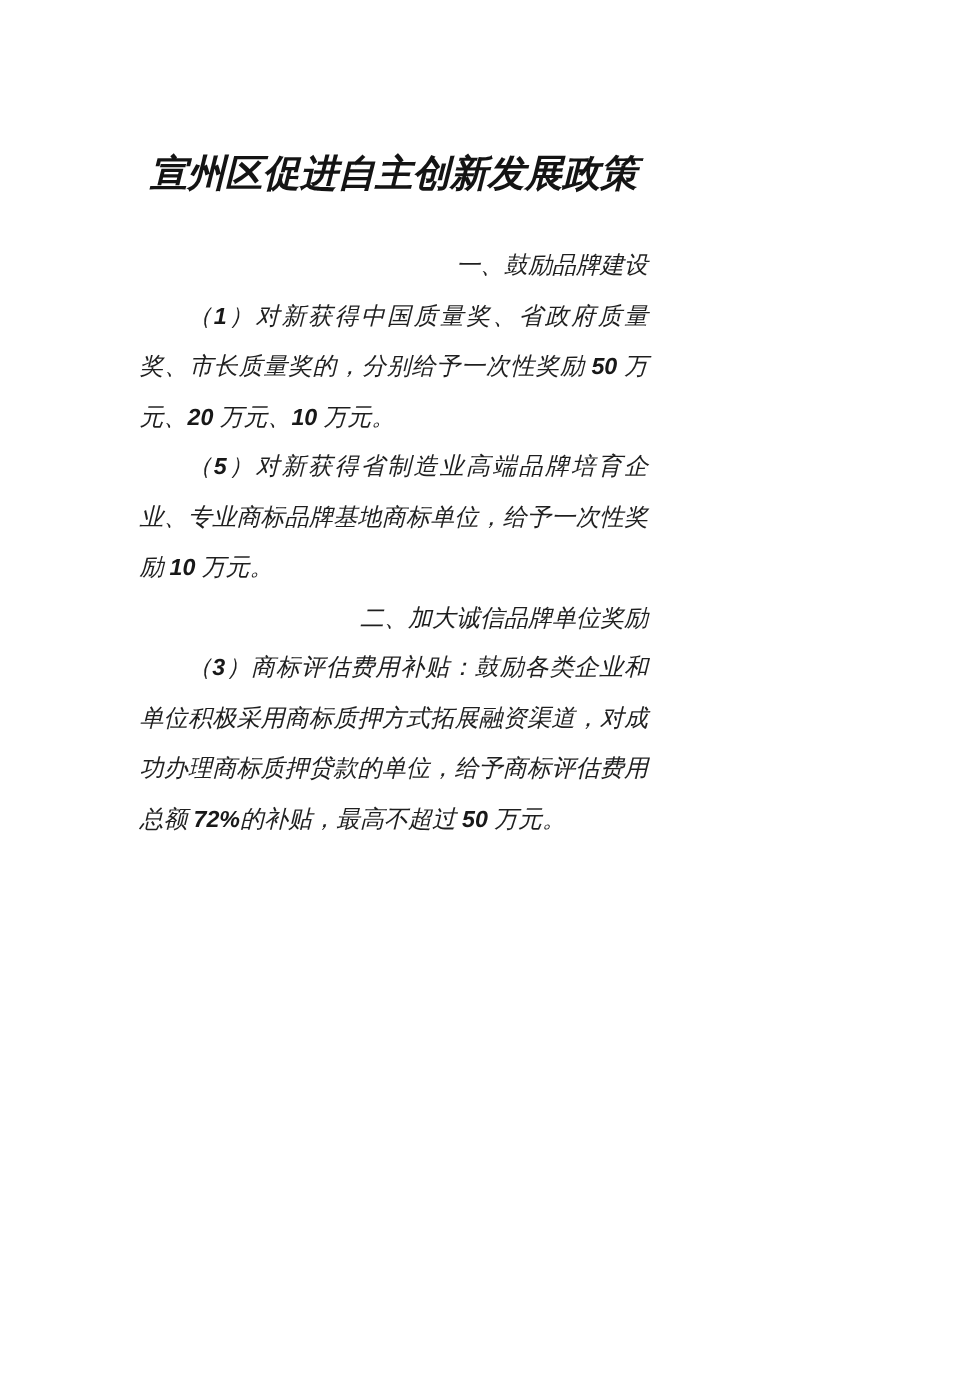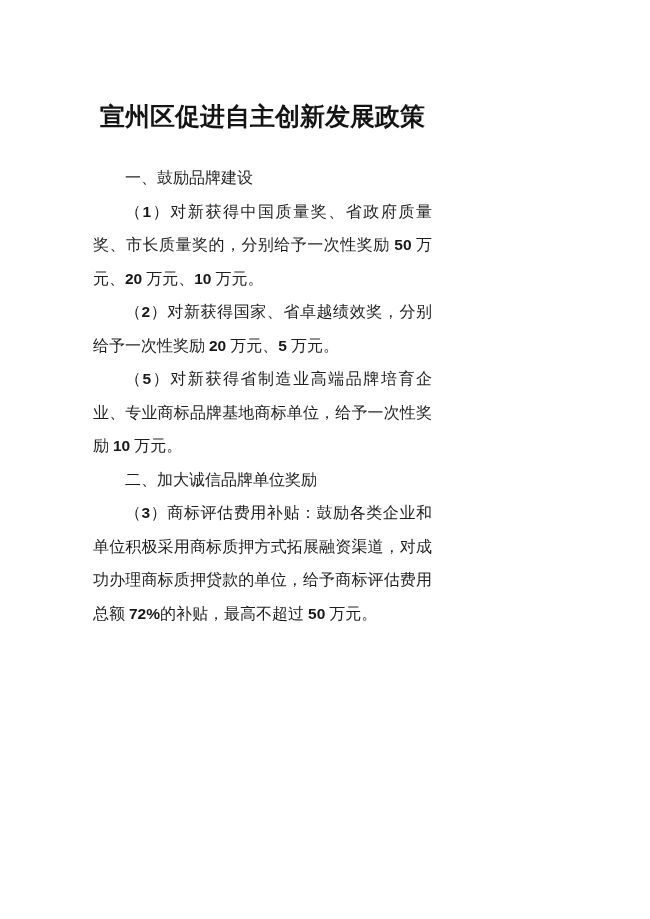--- a/index.html
+++ b/index.html
@@ -8,20 +8,21 @@
     background: #ffffff;
   }
   .page {
     position: relative;
     width: 525px;
     height: 919px;
     background: #ffffff;
     overflow: hidden;
     font-family: "Liberation Serif", "DejaVu Serif", serif;
     color: #1f1f1f;
+    font-style: italic;
   }
   .doc-title {
     margin: 0;
     padding-top: 94px;
     line-height: 45px;
     font-size: 25px;
     font-weight: 700;
     text-align: center;
     color: #141414;
     font-family: "Liberation Serif", "DejaVu Serif", serif;
@@ -32,35 +33,34 @@
     line-height: 33.5px;
     text-align: justify;
     text-justify: inter-ideograph;
   }
   .doc-body p {
     margin: 0;
     text-indent: 2em;
     word-break: break-all;
   }
   .doc-body p.heading {
-    text-align: left;
+    text-align: right;
   }
   .num {
     font-family: "Liberation Sans", "DejaVu Sans", sans-serif;
     font-weight: 600;
     font-size: 15.5px;
     color: #181818;
   }
 </style>
 </head>
 <body>
 
 <div class="page">
   <h1 class="doc-title">宣州区促进自主创新发展政策</h1>
   <div class="doc-body" id="doc-body">
       <p class="heading">一、鼓励品牌建设</p>
       <p class="paragraph">（<span class="num">1</span>）对新获得中国质量奖、省政府质量奖、市长质量奖的，分别给予一次性奖励 <span class="num">50</span> 万元、<span class="num">20</span> 万元、<span class="num">10</span> 万元。</p>
-      <p class="paragraph">（<span class="num">2</span>）对新获得国家、省卓越绩效奖，分别给予一次性奖励 <span class="num">20</span> 万元、<span class="num">5</span> 万元。</p>
       <p class="paragraph">（<span class="num">5</span>）对新获得省制造业高端品牌培育企业、专业商标品牌基地商标单位，给予一次性奖励 <span class="num">10</span> 万元。</p>
       <p class="heading">二、加大诚信品牌单位奖励</p>
       <p class="paragraph">（<span class="num">3</span>）商标评估费用补贴：鼓励各类企业和单位积极采用商标质押方式拓展融资渠道，对成功办理商标质押贷款的单位，给予商标评估费用总额 <span class="num">72%</span>的补贴，最高不超过 <span class="num">50</span> 万元。</p>
     </div>
 </div>
 
 </body></html>

